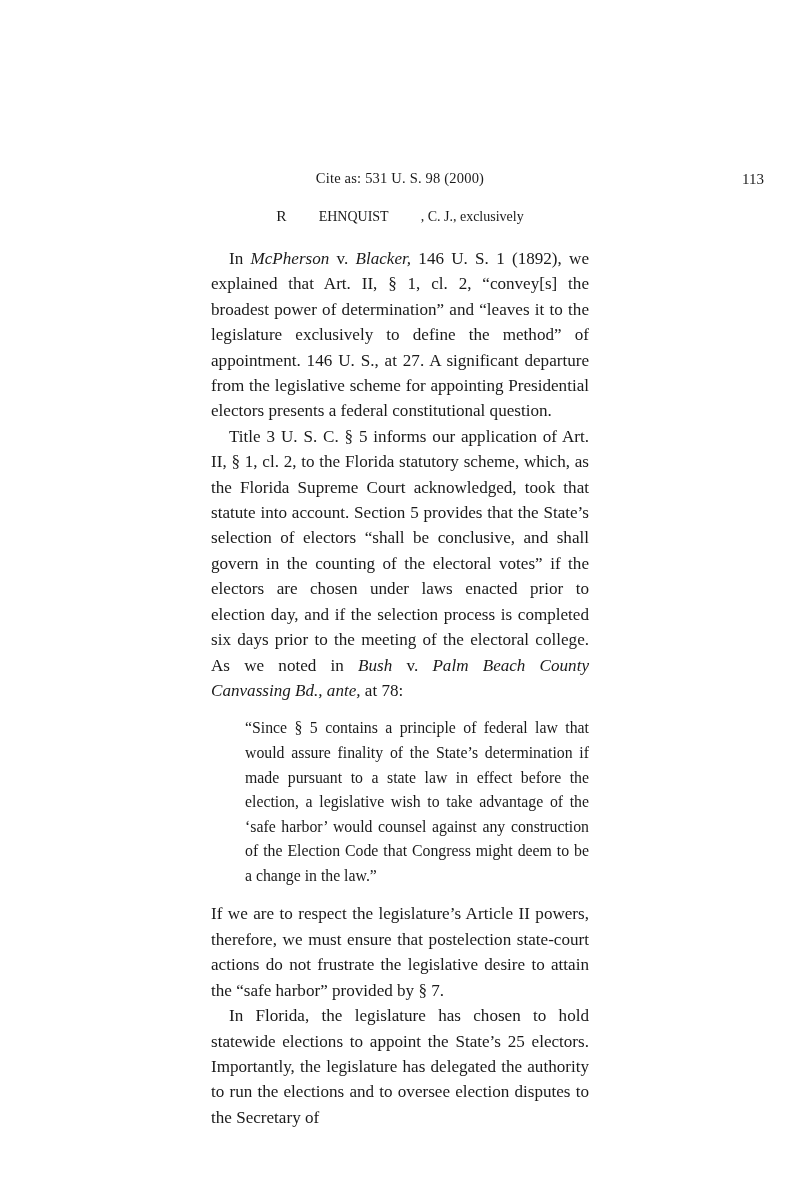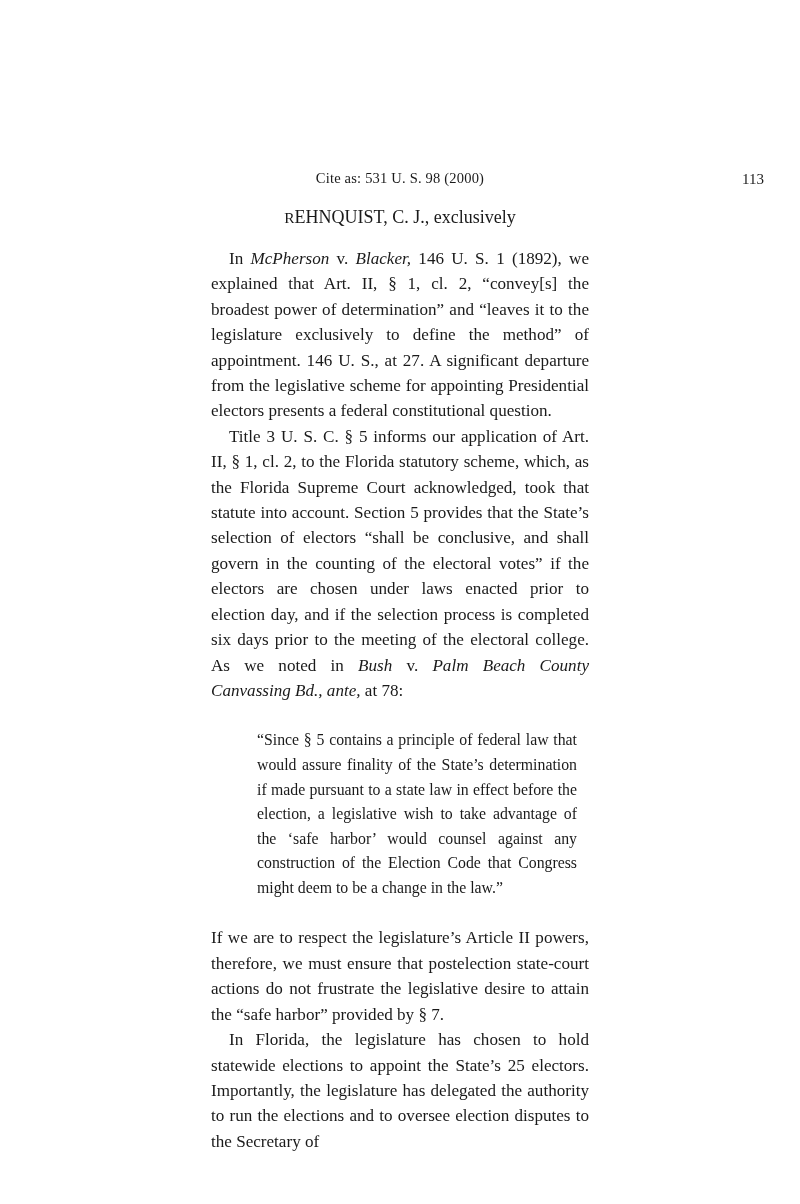--- a/index.html
+++ b/index.html
@@ -48,41 +48,42 @@
     top: 207px;
     left: 0;
     width: 800px;
     text-align: center;
     font-size: 15px;
   }
   .running-head .smallcaps-big {
     font-size: 15.5px;
   }
   .running-head .smallcaps {
-    font-size: 18px;
+    font-size: 14px;
+    margin-left: 32px;
   }
   .body-text {
     position: absolute;
     top: 246px;
     left: 211px;
     width: 378px;
     font-size: 17.1px;
     line-height: 25.4px;
     text-align: justify;
     text-justify: inter-word;
   }
   .body-text p {
     margin: 0;
     text-indent: 0;
   }
   .body-text p.indent {
     text-indent: 18px;
   }
   .blockquote {
-    margin: 12px;
+    margin: 0;
     padding: 13px 0 13px 34px;
     font-size: 15.8px;
     line-height: 24.6px;
     text-align: justify;
   }
   .blockquote p {
     margin: 0;
     text-indent: 0;
   }
   i, em {

